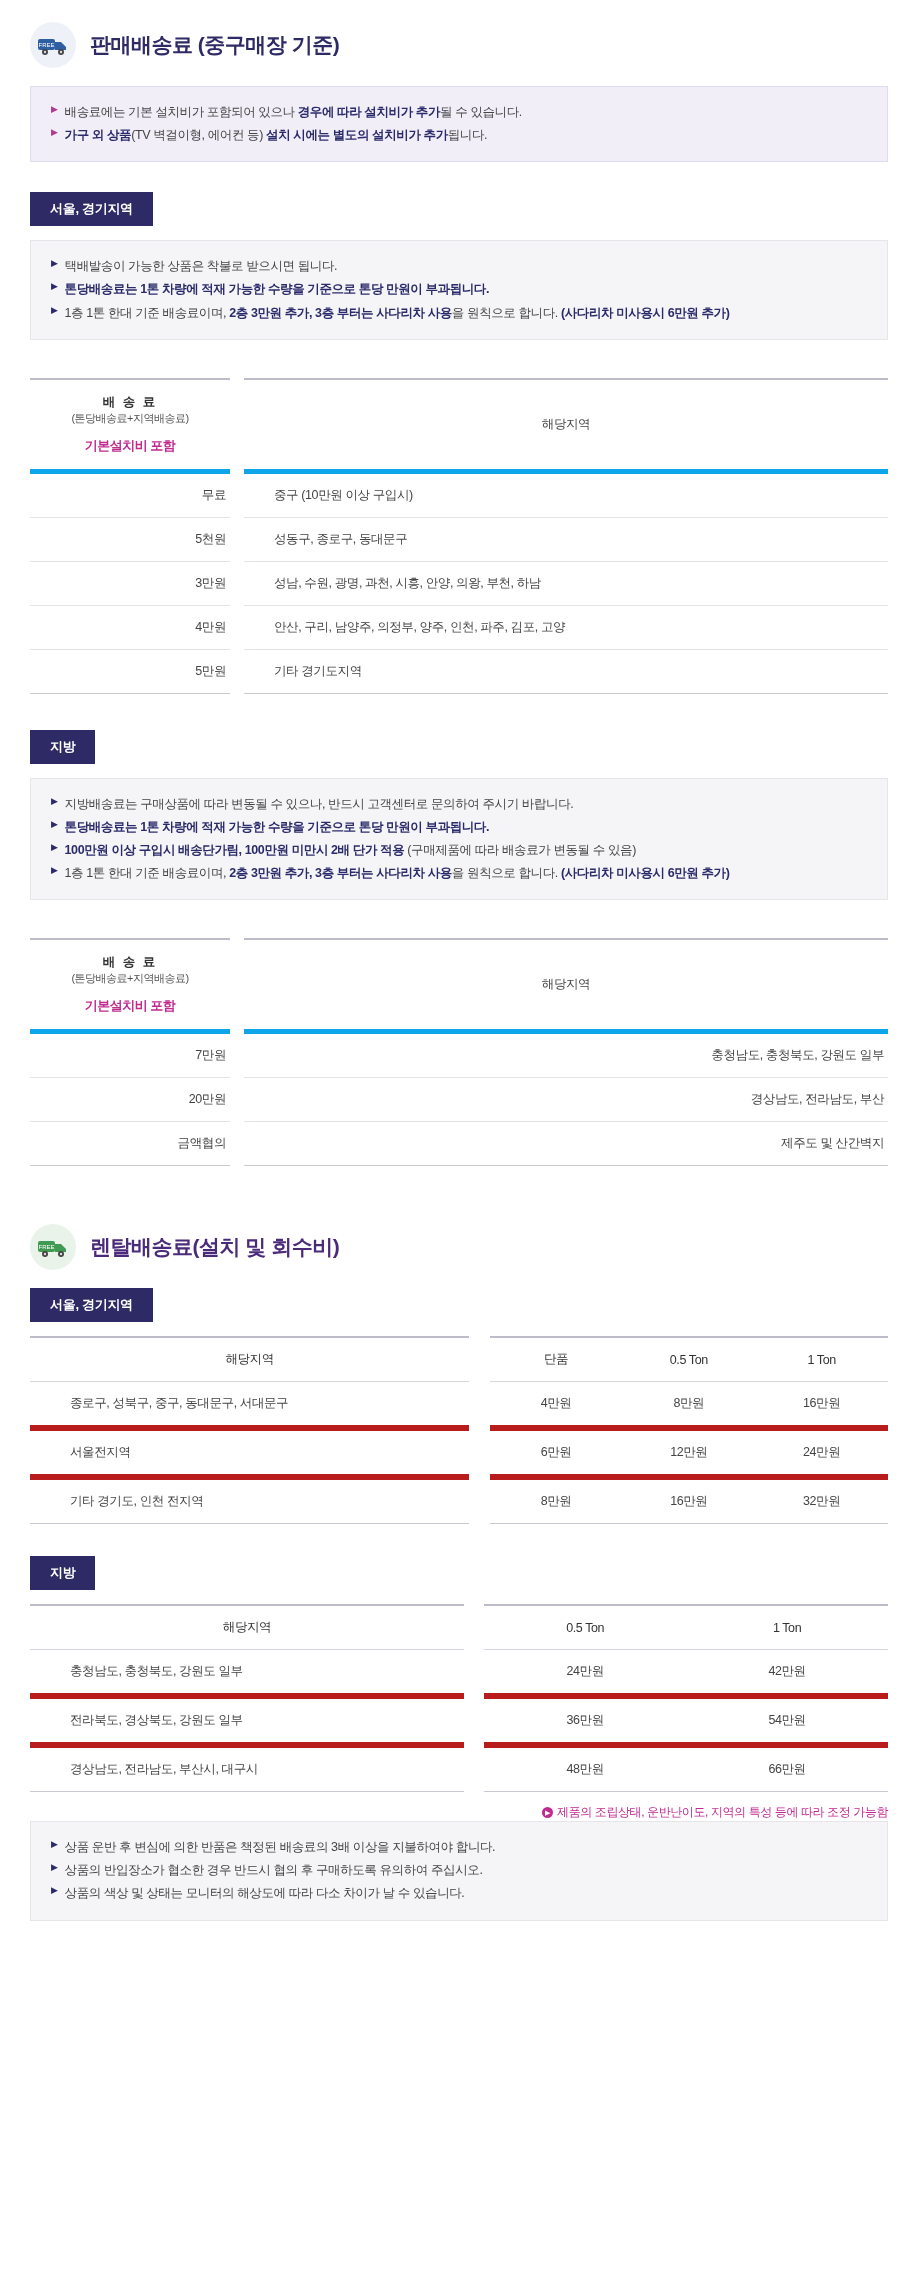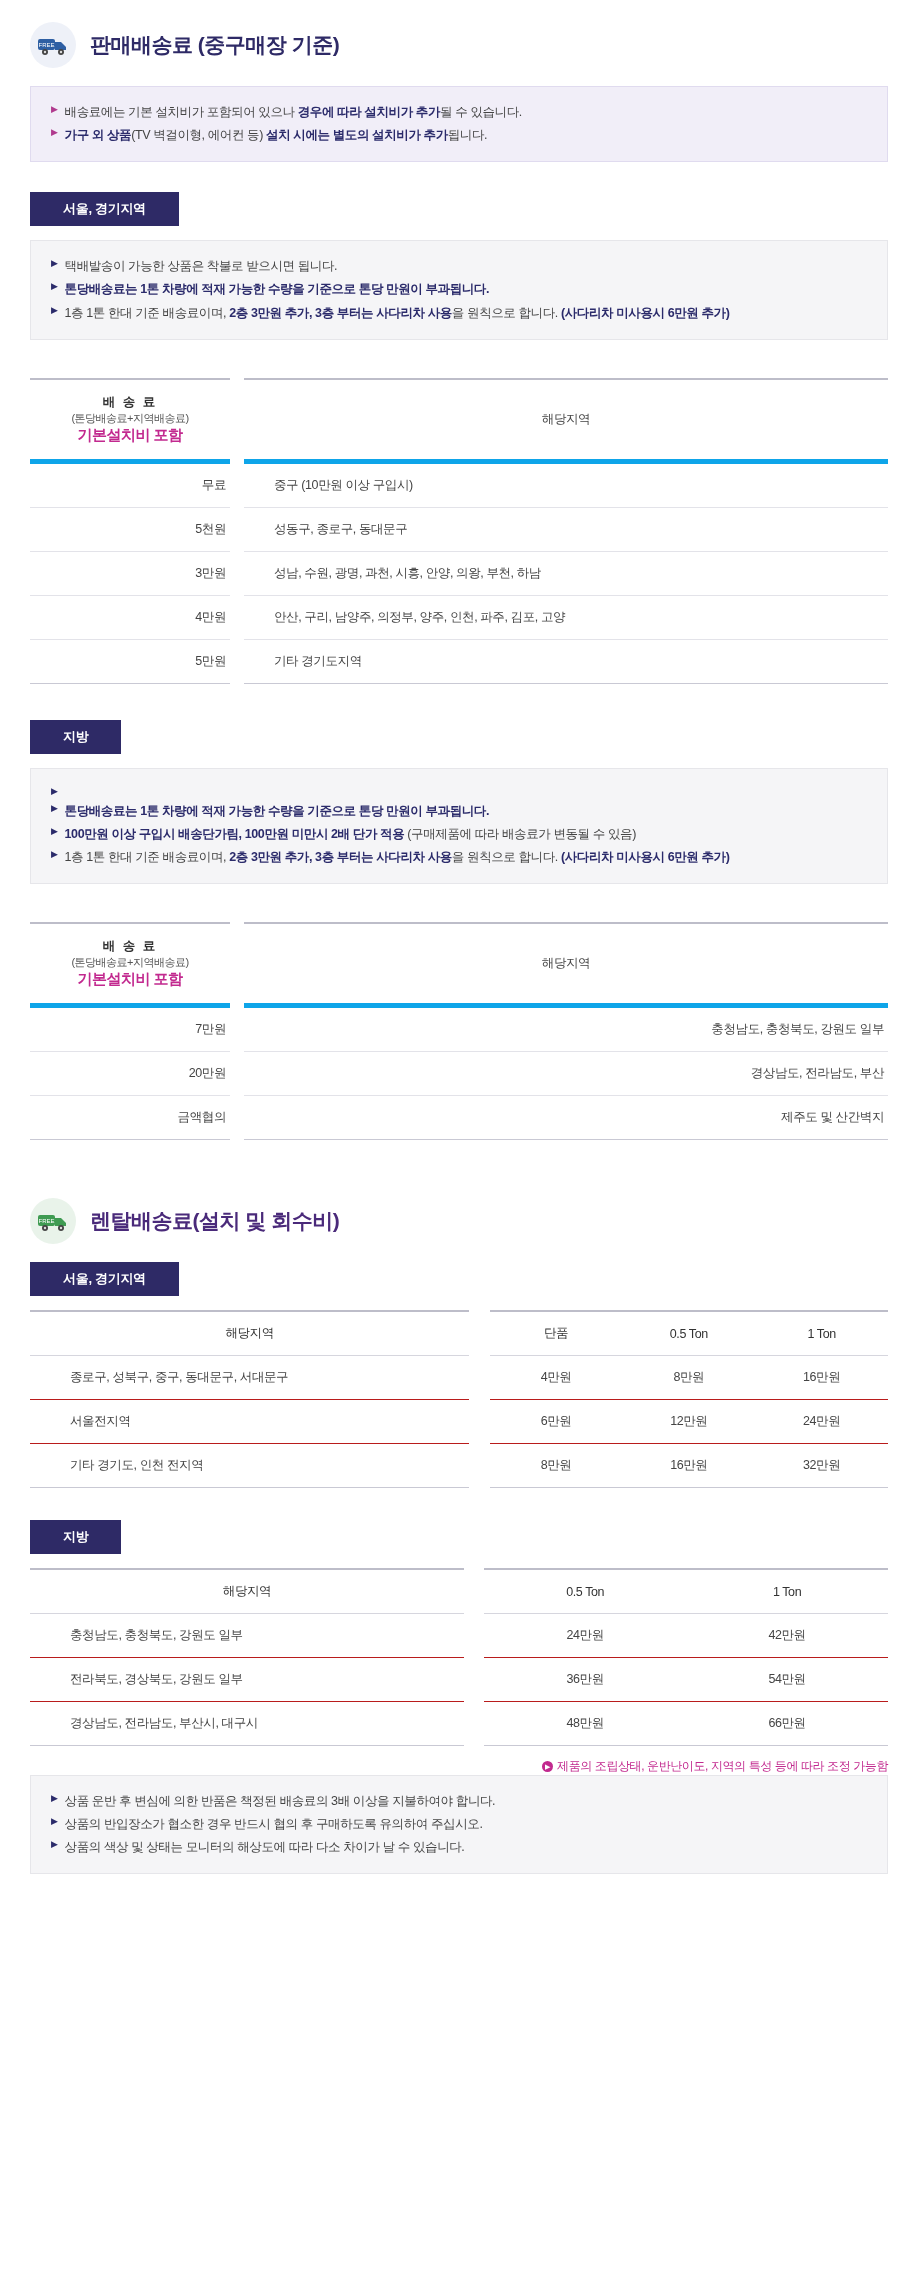--- a/index.html
+++ b/index.html
@@ -65,21 +65,21 @@
   .tri.dark { color: #2b2b6b; }
   .notice-line b { color: #2b2b6b; }
 
   
   .tab-label {
     display: inline-block;
     background: #2e2a66;
     color: #ffffff;
     font-size: 13px;
     font-weight: bold;
-    padding: 8px 33px;
+    padding: 8px 20px;
     margin: 0 13px 14px 30px;
     letter-spacing: -0.3px;
   }
   .spacer-10 { height: 10px; }
   .spacer-18 { height: 18px; }
   .spacer-26 { height: 26px; }
 
   
   table.fee {
     width: 858px;
@@ -92,21 +92,21 @@
     font-weight: normal;
     color: #444;
     padding: 14px 4px 14px 4px;
     text-align: center;
     border-top: 2px solid #bdbdc9;
     border-bottom: 5px solid #0ea5e9;
     vertical-align: middle;
   }
   table.fee th .ttl { font-weight: bold; color: #333; letter-spacing: 2px; }
   table.fee th .sub { font-size: 11px; color: #555; letter-spacing: -0.5px; }
-  table.fee th .red { font-size: 15px; color: #c2298f; font-weight: bold; letter-spacing: -0.5px; }
+  table.fee th .red { font-size: 13px; color: #c2298f; font-weight: bold; letter-spacing: -0.5px; margin-top: 11px; }
   table.fee td {
     padding: 13px 4px;
     border-bottom: 1px solid #e3e3e9;
     color: #444;
   }
   table.fee td.c { text-align: right; }
   table.fee td.l { text-align: left; padding-left: 30px; }
   table.fee tr.last td { border-bottom: 1px solid #c9c9d4; }
   .colgap { width: 14px; }
 
@@ -123,21 +123,21 @@
     color: #333;
     padding: 13px 4px;
     text-align: center;
     border-top: 2px solid #bdbdc9;
     border-bottom: 1px solid #d6d6de;
   }
   table.rent td {
     padding: 13px 4px;
     text-align: center;
     color: #444;
-    border-bottom: 1px solid #b91c1c;
+    border-bottom: 6px solid #b91c1c;
   }
   table.rent td.l { text-align: left; padding-left: 40px; }
   table.rent tr.last td { border-bottom: 1px solid #c9c9d4; }
 
   .footnote {
     text-align: right;
     font-size: 12px;
     color: #c2298f;
     padding: 6px 30px 0 30px;
     letter-spacing: -0.4px;
@@ -272,20 +272,21 @@
     </tbody>
   </table>
 
   <div class="spacer-26"></div>
 
   <span class="tab-label">지방</span>
 
   <div class="notice gray">
     <div class="notice-line">
       <span class="tri dark">▶</span>
+      <span>지방배송료는 구매상품에 따라 변동될 수 있으나, 반드시 고객센터로 문의하여 주시기 바랍니다.</span>
     </div>
     <div class="notice-line">
       <span class="tri dark">▶</span>
       <span><b>톤당배송료는 1톤 차량에 적재 가능한 수량을 기준으로 톤당 만원이 부과됩니다.</b></span>
     </div>
     <div class="notice-line">
       <span class="tri dark">▶</span>
       <span><b>100만원 이상 구입시 배송단가림, 100만원 미만시 2배 단가 적용</b> (구매제품에 따라 배송료가 변동될 수 있음)</span>
     </div>
     <div class="notice-line">

